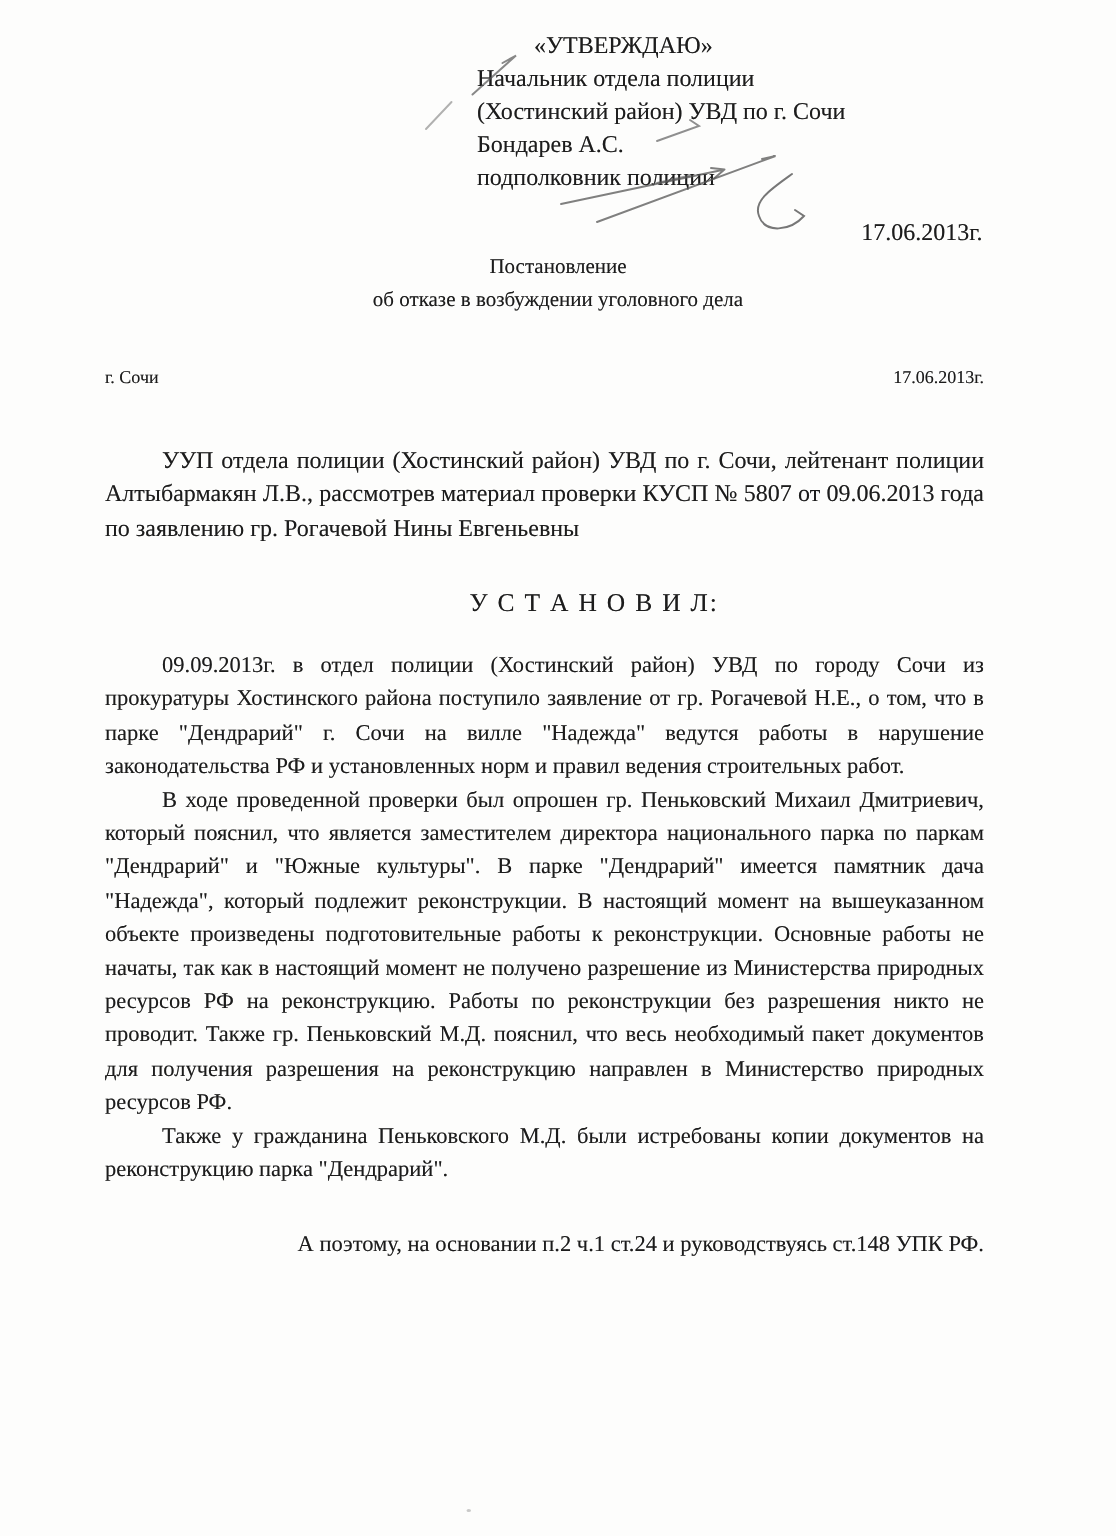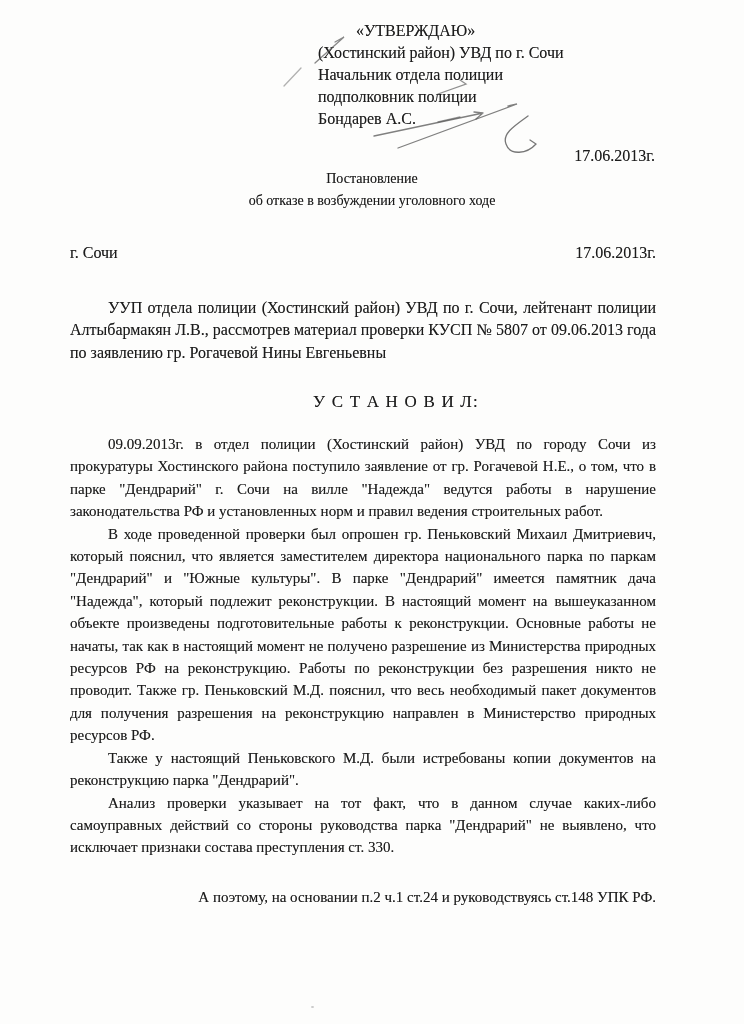--- a/index.html
+++ b/index.html
@@ -23,21 +23,21 @@
   .approval-date {
     position: absolute; top: 147px; right: 89px;
     font-size: 16px;
   }
   .doc-title {
     position: absolute; top: 168px; left: 0; width: 744px;
     text-align: center; font-size: 14px; line-height: 22px;
   }
   .dateline {
     position: absolute; top: 244px; left: 70px; right: 88px;
-    font-size: 16px;
+    font-size: 12px;
     display: flex; justify-content: space-between;
   }
   .intro {
     position: absolute; top: 297px; left: 70px; right: 88px;
     font-size: 16px; line-height: 22.4px;
     text-align: justify; text-indent: 38px;
   }
   .established {
     position: absolute; top: 392px; left: 0; width: 744px;
     text-align: center; font-size: 17px; letter-spacing: 1.2px; padding-left: 24px;
@@ -60,24 +60,24 @@
     opacity: .45; border-radius: 50%;
   }
 </style>
 </head>
 <body>
 
 <div class="page">
 
   <div class="approval">
     <div class="stamp">«УТВЕРЖДАЮ»</div>
+    <div>Начальник отдела полиции</div>
     <div>(Хостинский район) УВД по г. Сочи</div>
-    <div>Начальник отдела полиции</div>
+    <div>Бондарев А.С.</div>
     <div>подполковник полиции</div>
-    <div>Бондарев А.С.</div>
   </div>
 
   <svg class="signature-svg" viewBox="0 0 290 145">
     <g fill="none" stroke="#555555" stroke-width="1.3" stroke-linecap="round">
 
       <path d="M14,58 L31,40" opacity="0.45"></path>
       <path d="M45,35 L74,9 L65,14" opacity="0.7"></path>
 
       <path d="M168,66 L196,56 L190,52" opacity="0.65"></path>
 
@@ -86,35 +86,34 @@
       <path d="M168,94 L190,89" opacity="0.6"></path>
 
       <path d="M258,88 C244,98 232,106 236,116 C240,128 257,126 266,116 L260,112" opacity="0.8"></path>
     </g>
   </svg>
 
   <div class="approval-date">17.06.2013г.</div>
 
   <div class="doc-title">
     <div>Постановление</div>
-    <div>об отказе в возбуждении уголовного ходе</div>
+    <div>об отказе в возбуждении уголовного дела</div>
   </div>
 
   <div class="dateline">
     <span>г. Сочи</span>
     <span>17.06.2013г.</span>
   </div>
 
   <div class="intro">УУП отдела полиции (Хостинский район) УВД по г. Сочи, лейтенант полиции Алтыбармакян Л.В., рассмотрев материал проверки КУСП № 5807 от 09.06.2013 года по заявлению гр. Рогачевой Нины Евгеньевны</div>
 
   <div class="established">У С Т А Н О В И Л:</div>
 
   <div class="flow">
     <p>09.09.2013г. в отдел полиции (Хостинский район) УВД по городу Сочи из прокуратуры Хостинского района поступило заявление от гр. Рогачевой Н.Е., о том, что в парке "Дендрарий" г. Сочи на вилле "Надежда" ведутся работы в нарушение законодательства РФ и установленных норм и правил ведения строительных работ.</p>
     <p>В ходе проведенной проверки был опрошен гр. Пеньковский Михаил Дмитриевич, который пояснил, что является заместителем директора национального парка по паркам "Дендрарий" и "Южные культуры". В парке "Дендрарий" имеется памятник дача "Надежда", который подлежит реконструкции. В настоящий момент на вышеуказанном объекте произведены подготовительные работы к реконструкции. Основные работы не начаты, так как в настоящий момент не получено разрешение из Министерства природных ресурсов РФ на реконструкцию. Работы по реконструкции без разрешения никто не проводит. Также гр. Пеньковский М.Д. пояснил, что весь необходимый пакет документов для получения разрешения на реконструкцию направлен в Министерство природных ресурсов РФ.</p>
-    <p>Также у настоящий Пеньковского М.Д. были истребованы копии документов на реконструкцию парка "Дендрарий".</p>
-    <p>Анализ проверки указывает на тот факт, что в данном случае каких-либо самоуправных действий со стороны руководства парка "Дендрарий" не выявлено, что исключает признаки состава преступления ст. 330.</p>
+    <p>Также у гражданина Пеньковского М.Д. были истребованы копии документов на реконструкцию парка "Дендрарий".</p>
     <p class="closing">А поэтому, на основании п.2 ч.1 ст.24 и руководствуясь ст.148 УПК РФ.</p>
   </div>
 
   <div class="noise-dot"></div>
 
 </div>
 
 </body></html>

